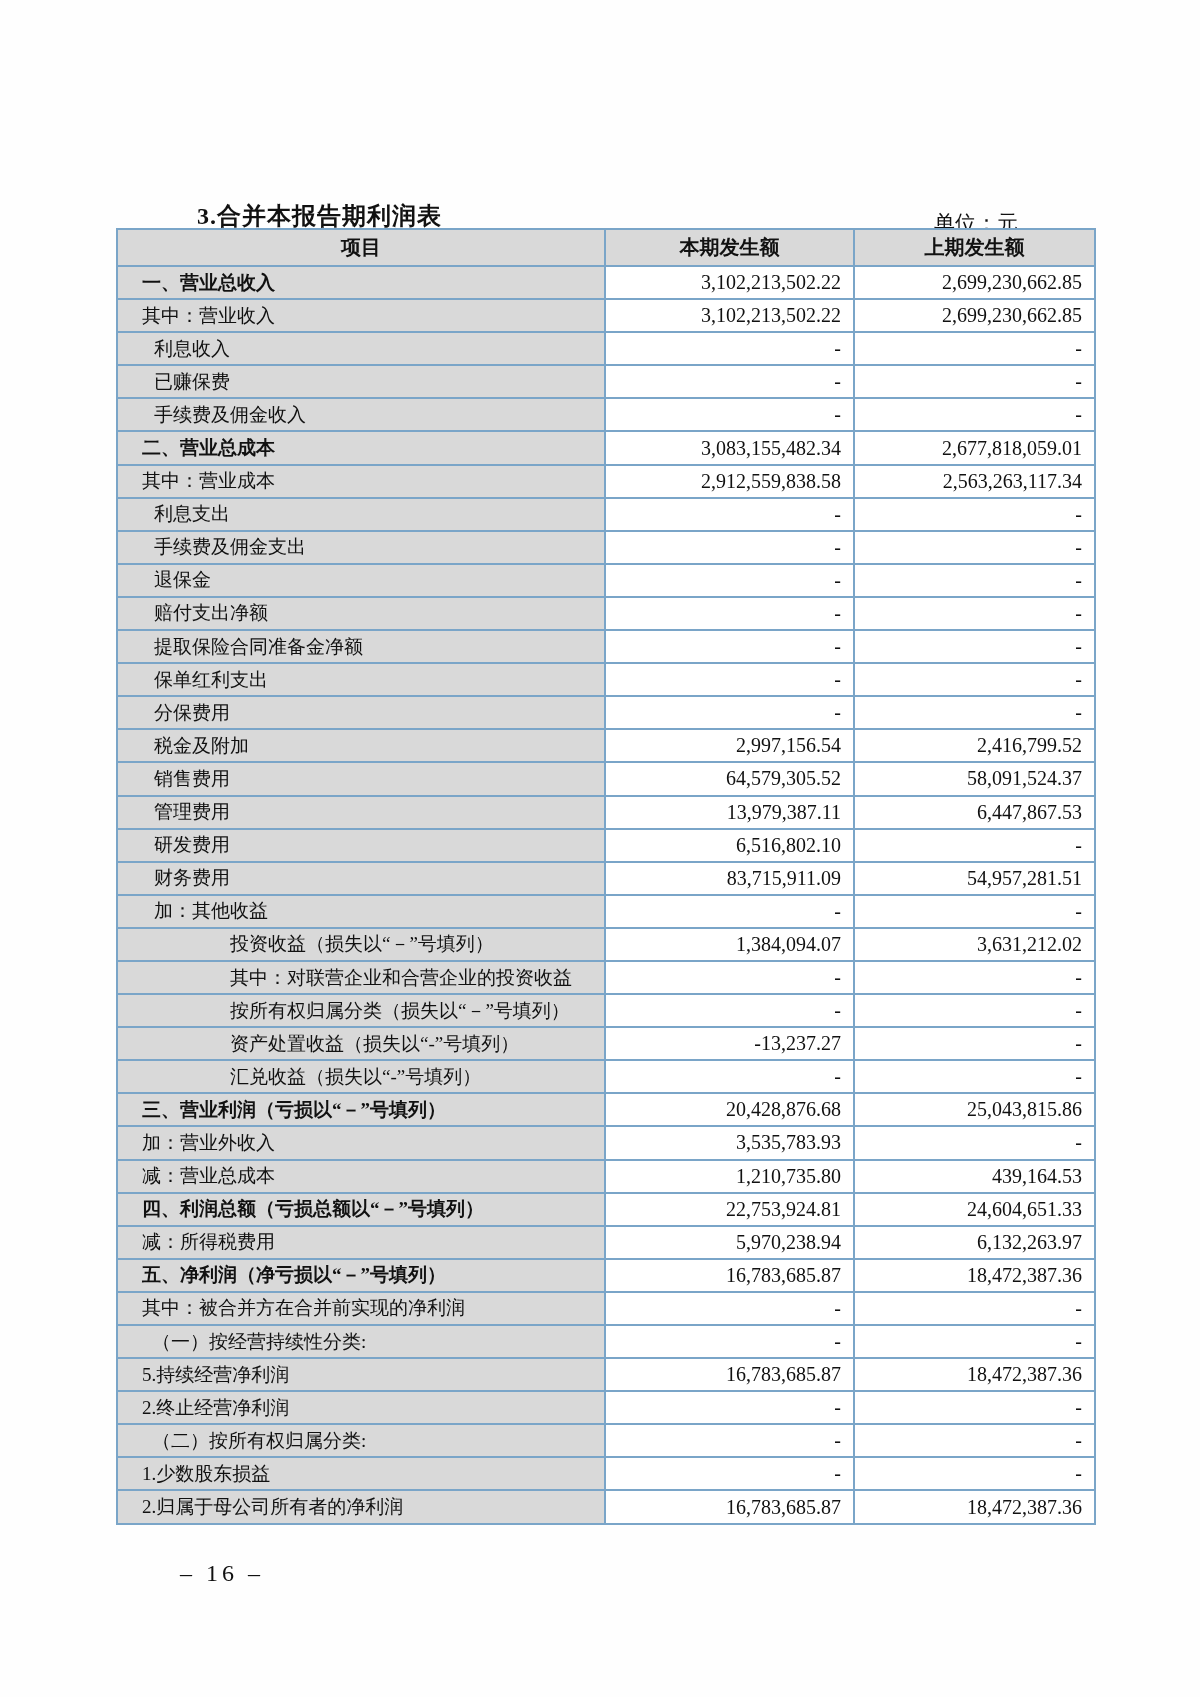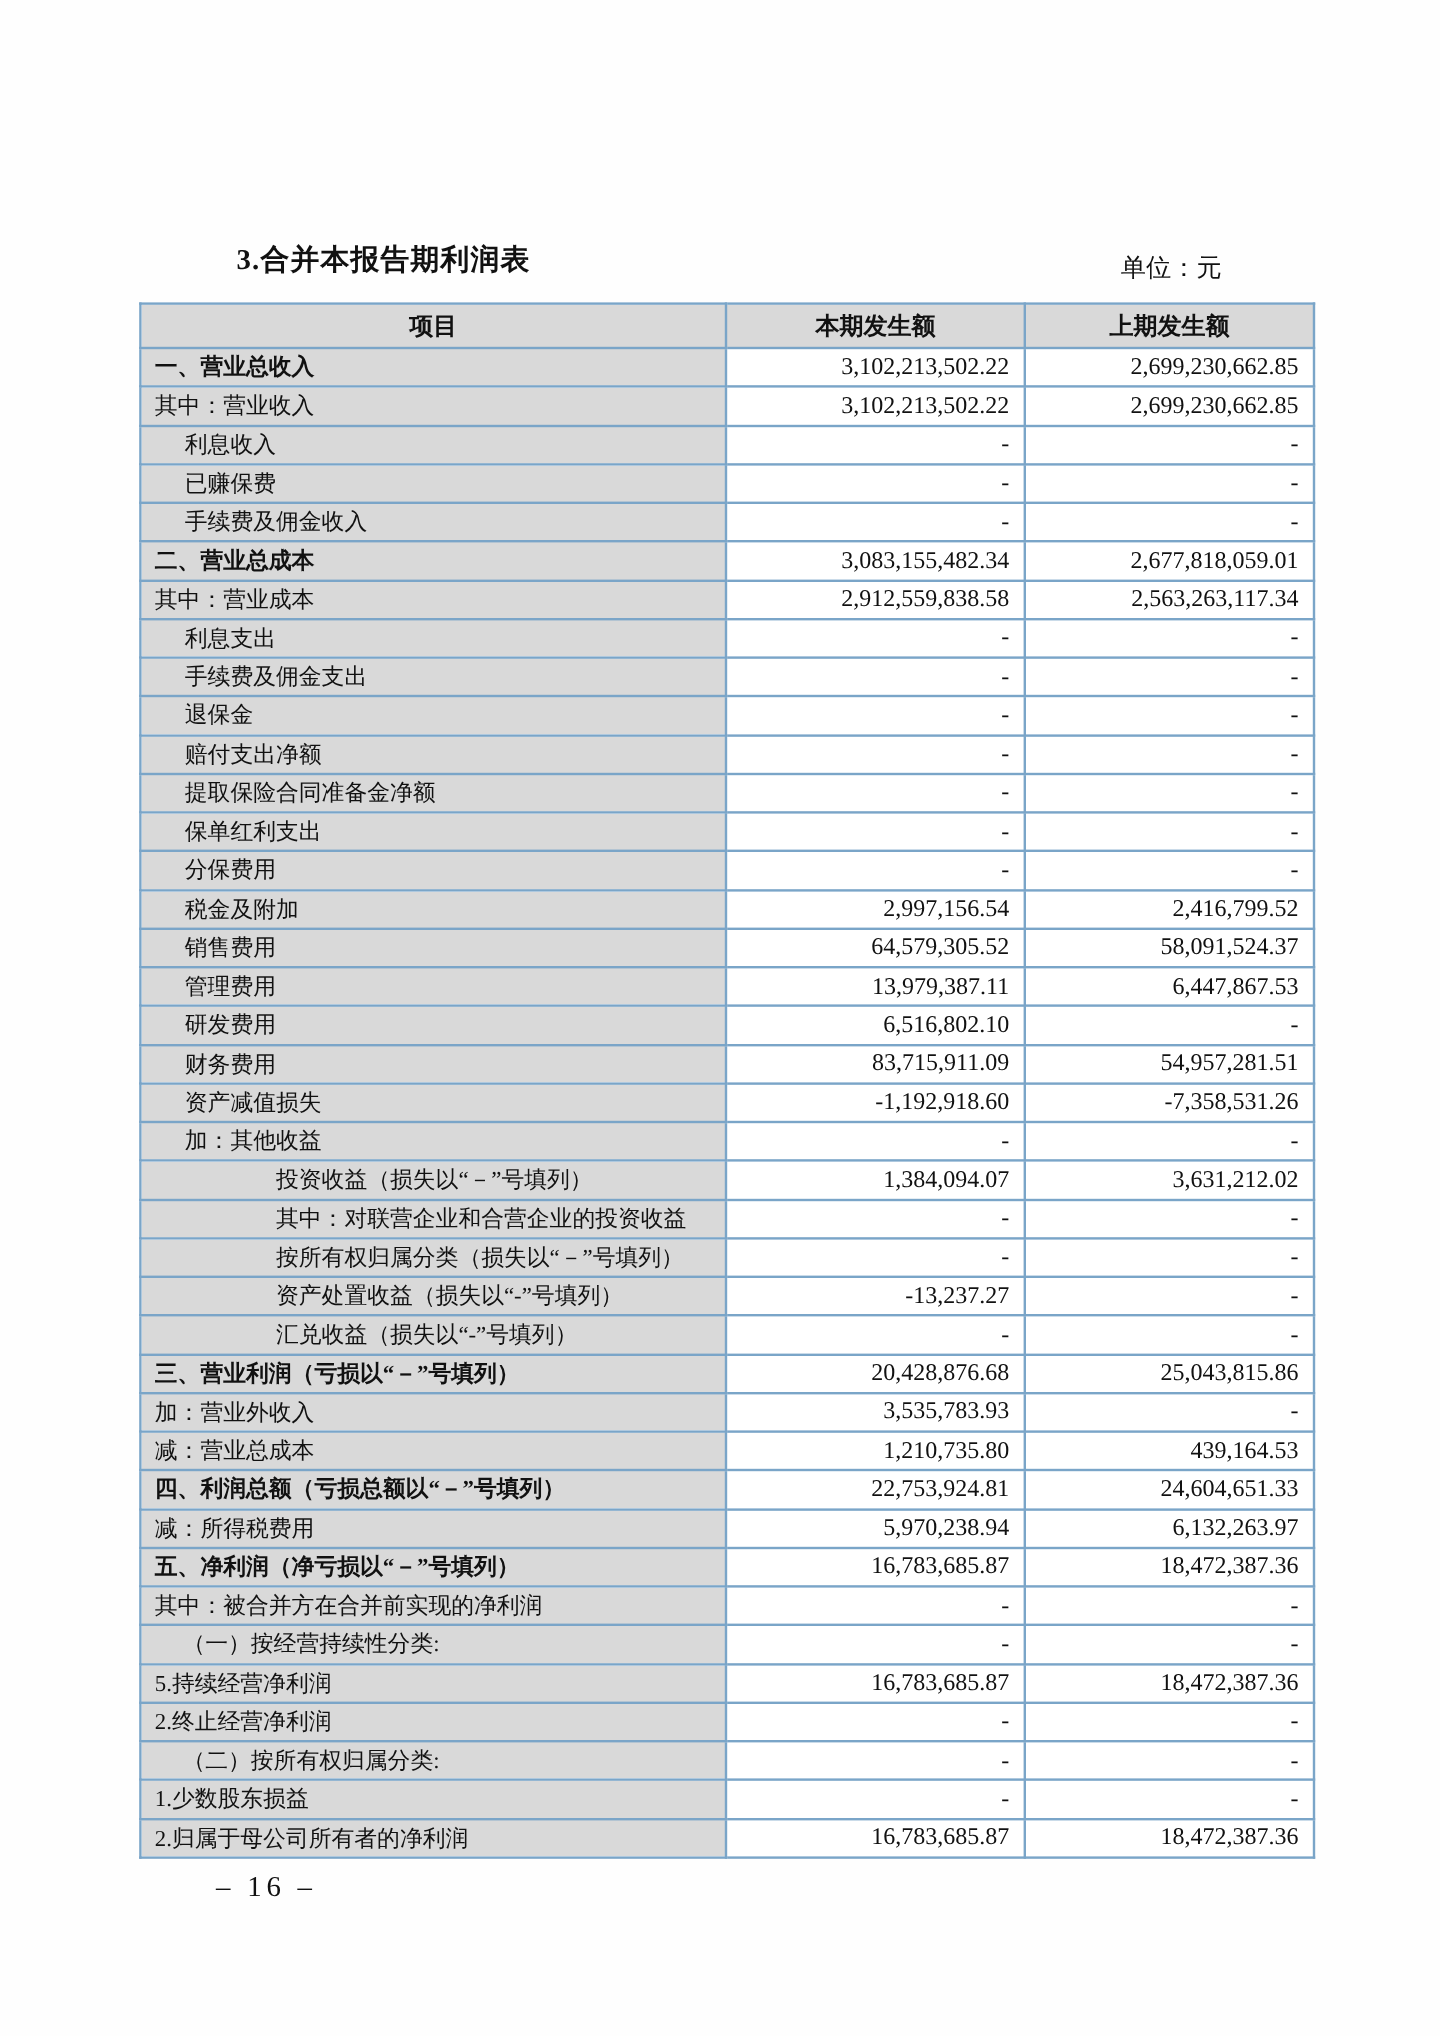--- a/index.html
+++ b/index.html
@@ -27,21 +27,21 @@
   .unit-label {
     position: absolute;
     right: 182px;
     top: 209px;
     font-size: 21px;
     white-space: nowrap;
   }
   table.income-table {
     position: absolute;
     left: 116px;
-    top: 252px;
+    top: 228px;
     width: 978px;
     height: 1297px;
     border-collapse: collapse;
     table-layout: fixed;
     font-size: 19px;
   }
   .income-table col.c1 { width: 488px; }
   .income-table col.c2 { width: 249px; }
   .income-table col.c3 { width: 241px; }
   .income-table th, .income-table td {
@@ -62,21 +62,21 @@
     background: #d9d9d9;
     text-align: left;
   }
   .income-table td.num-cell {
     background: #ffffff;
     text-align: right;
     padding-right: 12px;
     font-size: 20px;
   }
   .income-table tr.bold td.label-cell { font-weight: bold; }
-  .income-table tr.ind0 td.label-cell { padding-left: 11px; }
+  .income-table tr.ind0 td.label-cell { padding-left: 24px; }
   .income-table tr.ind1 td.label-cell { padding-left: 34px; }
   .income-table tr.ind2 td.label-cell { padding-left: 36px; }
   .income-table tr.ind3 td.label-cell { padding-left: 112px; }
   .page-number {
     position: absolute;
     left: 180px;
     top: 1560px;
     font-size: 24px;
     letter-spacing: 4px;
     white-space: nowrap;
@@ -209,25 +209,20 @@
     <td class="num-cell">6,516,802.10</td>
     <td class="num-cell">-</td>
   </tr>
 
   <tr class="ind2">
     <td class="label-cell">财务费用</td>
     <td class="num-cell">83,715,911.09</td>
     <td class="num-cell">54,957,281.51</td>
   </tr>
 
-  <tr class="ind2">
-    <td class="label-cell">资产减值损失</td>
-    <td class="num-cell">-1,192,918.60</td>
-    <td class="num-cell">-7,358,531.26</td>
-  </tr>
 
   <tr class="ind2">
     <td class="label-cell">加：其他收益</td>
     <td class="num-cell">-</td>
     <td class="num-cell">-</td>
   </tr>
 
   <tr class="ind3">
     <td class="label-cell">投资收益（损失以“－”号填列）</td>
     <td class="num-cell">1,384,094.07</td>

